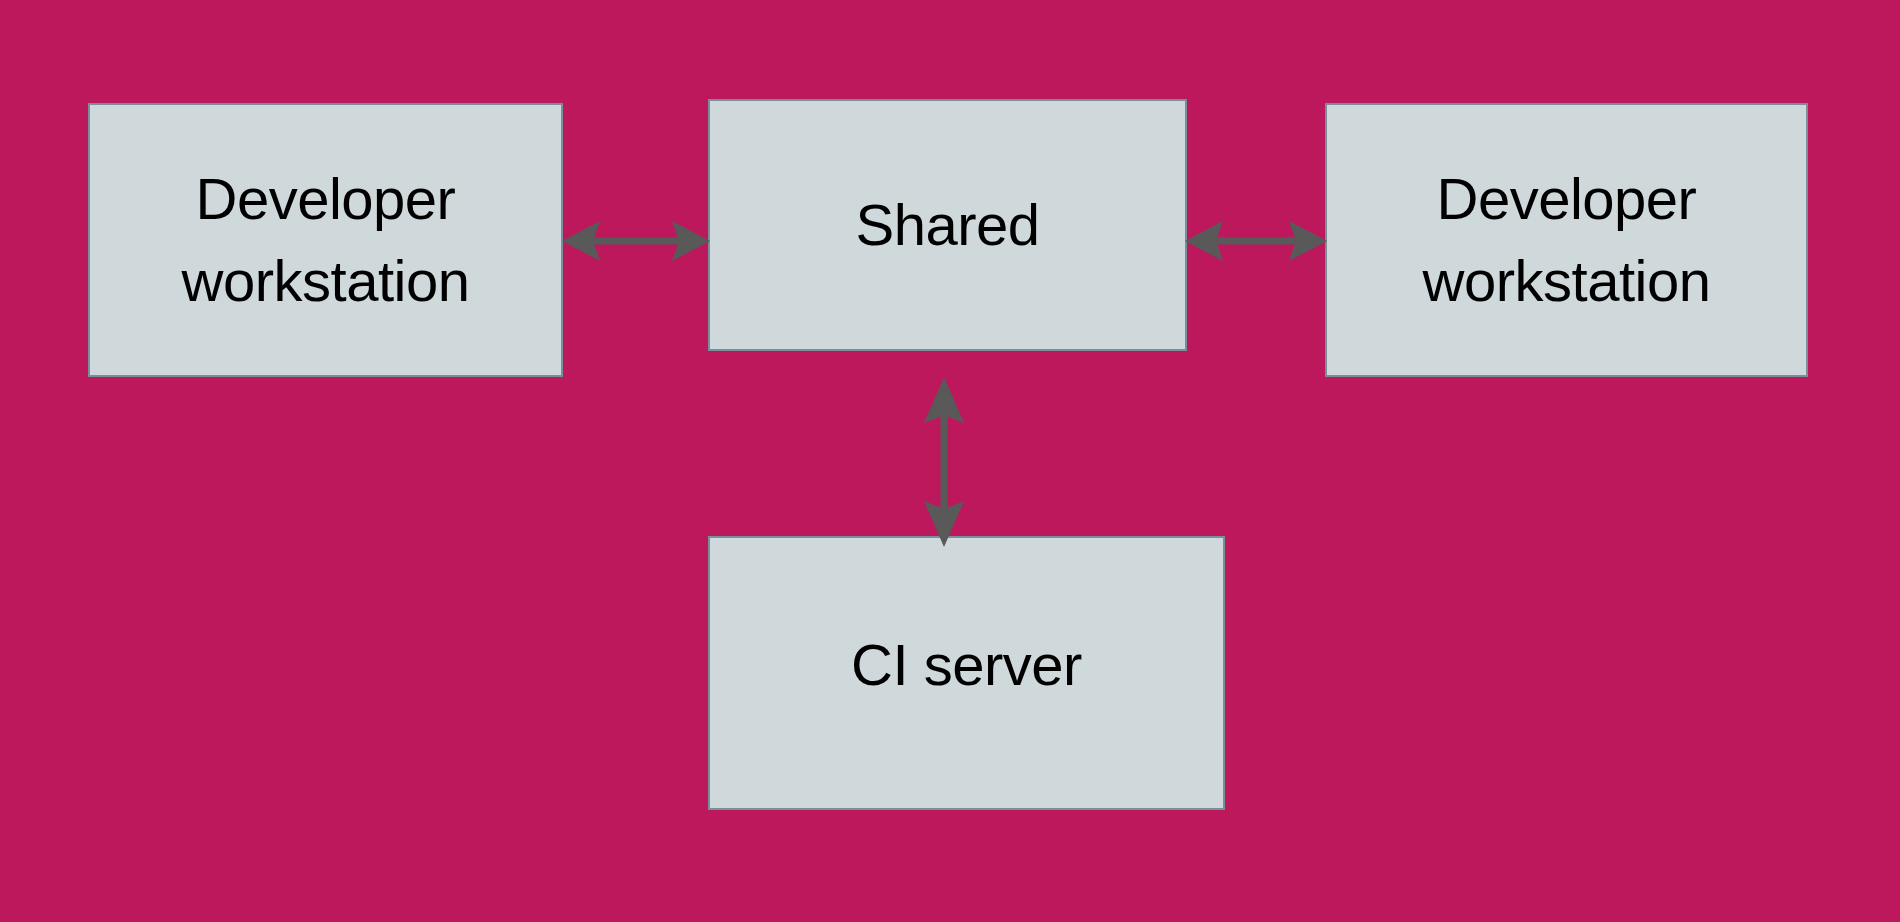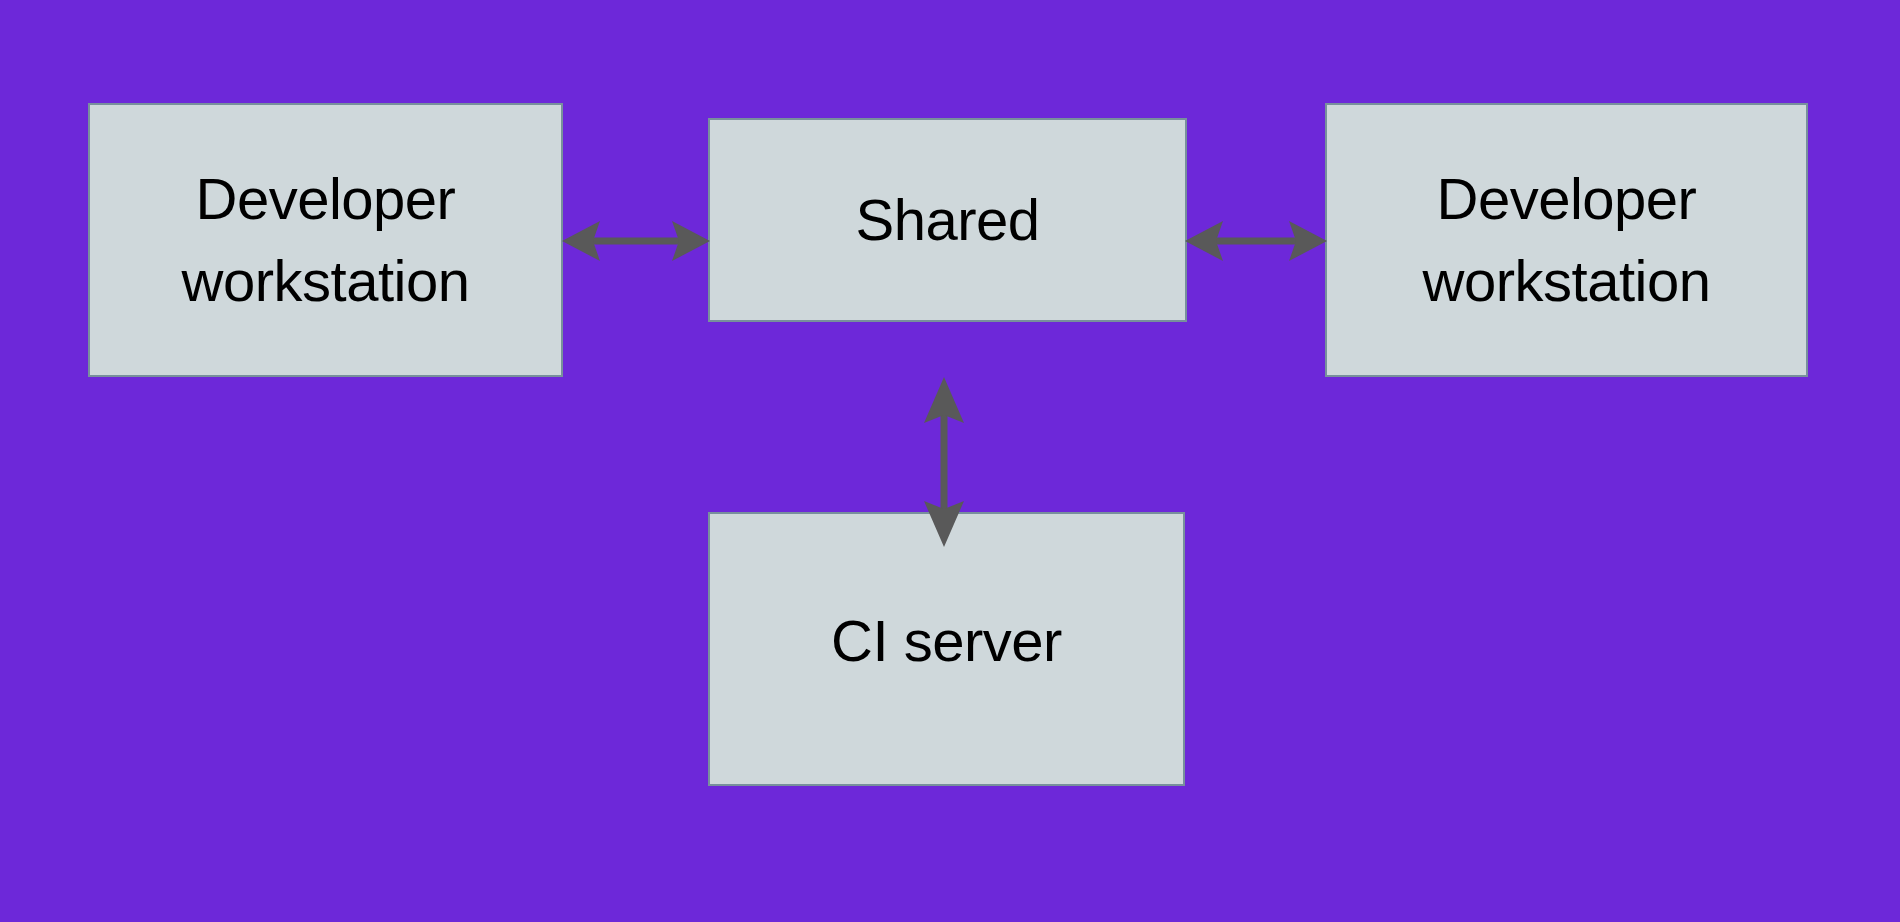--- a/index.html
+++ b/index.html
@@ -12,21 +12,21 @@
     width: 1900px;
     height: 922px;
     overflow: hidden;
     font-family: "Liberation Sans", "DejaVu Sans", sans-serif;
   }
 
   #diagram-canvas {
     position: relative;
     width: 1900px;
     height: 922px;
-    background: #6d28d9;
+    background: #be185d;
   }
 
   
   .node {
     position: absolute;
     box-sizing: border-box;
     background: #CFD8DB;
     border: 2px solid #78909C;
     display: flex;
     align-items: center;
@@ -41,23 +41,23 @@
     color: #000000;
     text-align: center;
     letter-spacing: -0.5px;
     white-space: nowrap;
     
     overflow: visible;
   }
 
   
   #node-dev-left   { left: 88px;   top: 103px; width: 475px; height: 274px; }
-  #node-cache      { left: 708px;  top: 118px; width: 479px; height: 204px; }
+  #node-cache      { left: 708px;  top: 99px; width: 479px; height: 252px; }
   #node-dev-right  { left: 1325px; top: 103px; width: 483px; height: 274px; }
-  #node-ci         { left: 708px;  top: 512px; width: 477px; height: 274px; }
+  #node-ci         { left: 708px;  top: 536px; width: 517px; height: 274px; }
 
   
   #node-ci .node-label { transform: translateY(-8px); }
 
   
   .connector {
     position: absolute;
     overflow: visible;
   }
   #edge-left-cache  { left: 560px;  top: 205px; width: 152px; height: 72px; }

